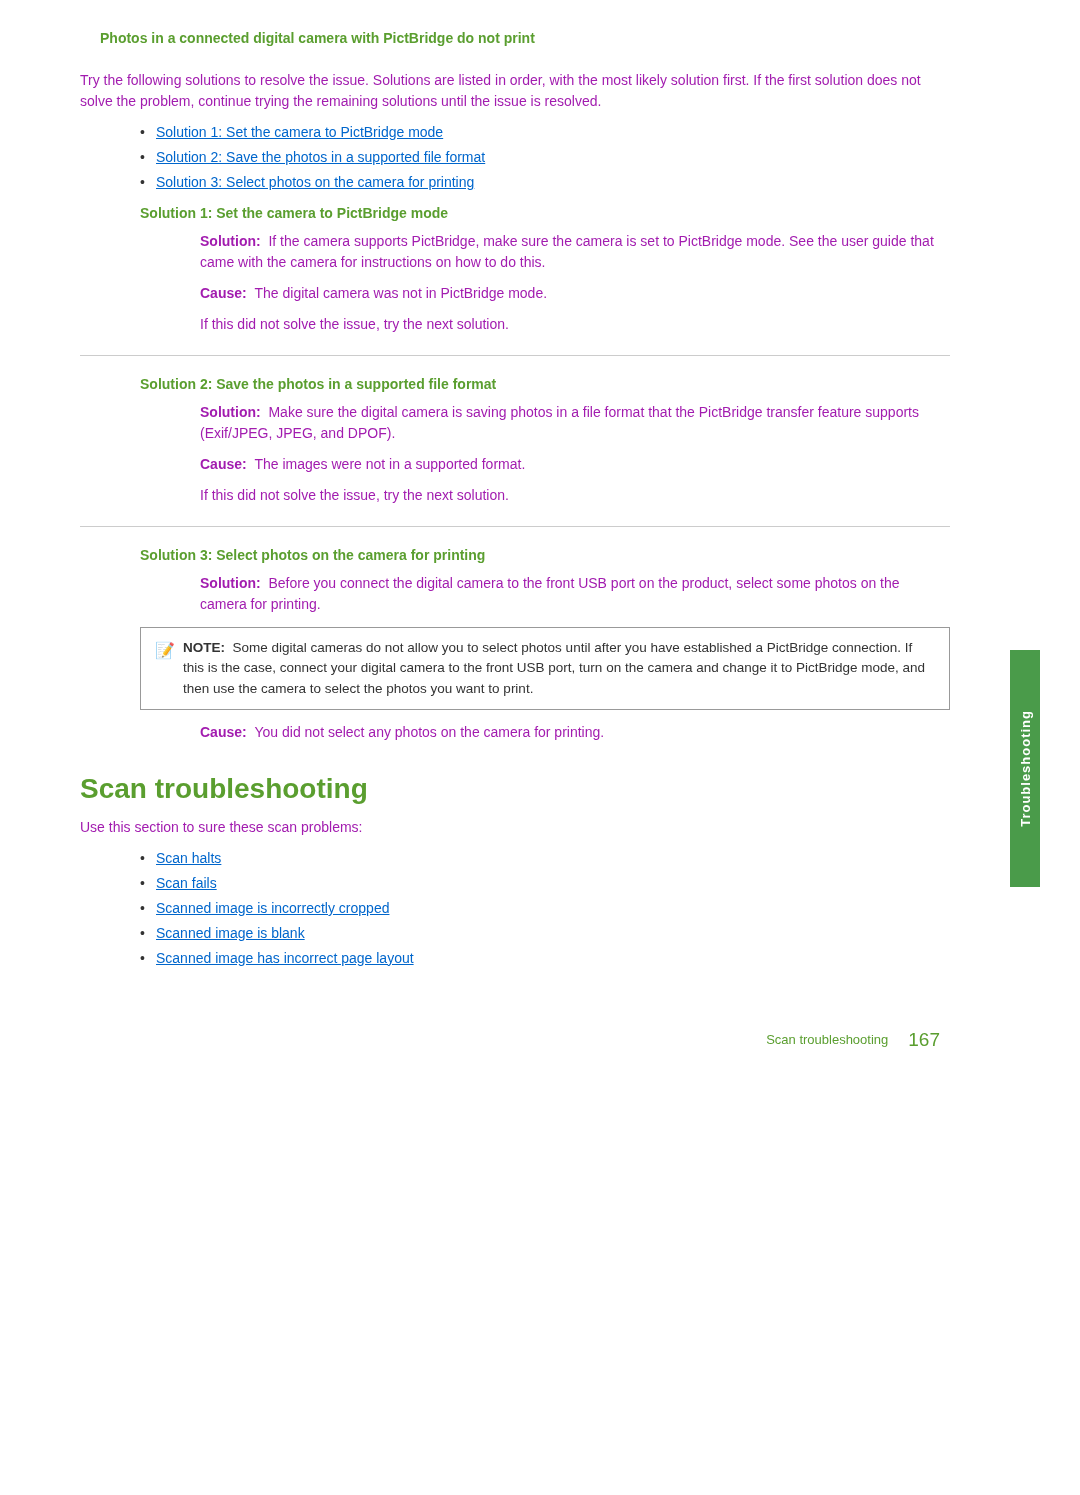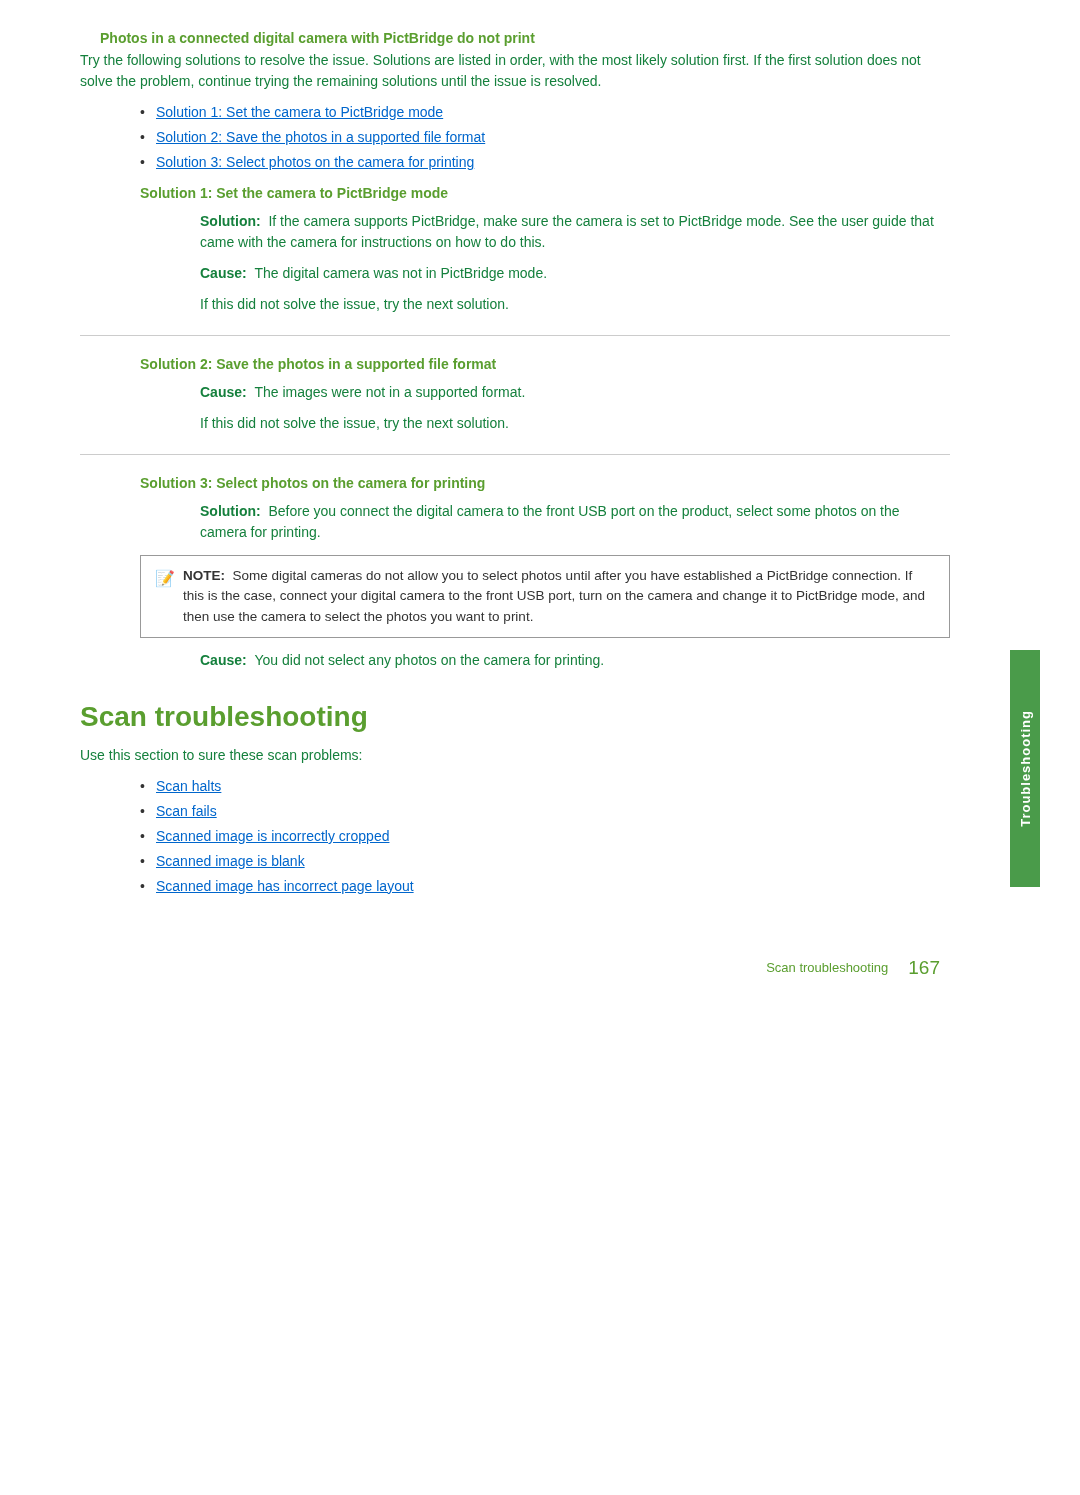--- a/index.html
+++ b/index.html
@@ -27,34 +27,34 @@
       font-weight: bold;
       writing-mode: vertical-rl;
       transform: rotate(180deg);
       white-space: nowrap;
       letter-spacing: 1px;
     }
     .section-heading {
       color: #5a9e2f;
       font-size: 14px;
       font-weight: bold;
-      margin-bottom: 4px;
+      margin-bottom: 24px;
       padding-left: 20px;
     }
     .section-heading-large {
       color: #5a9e2f;
       font-size: 28px;
       font-weight: bold;
       margin-bottom: 12px;
       margin-top: 30px;
     }
     .body-text {
       font-size: 14px;
       line-height: 1.5;
-      color: #15803d;
+      color: #a21caf;
       margin-bottom: 10px;
     }
     .indented {
       margin-left: 60px;
     }
     .bullet-list {
       list-style: none;
       margin-left: 60px;
       margin-bottom: 12px;
     }
@@ -141,20 +141,23 @@
         <span class="bold-label">Cause:</span>&nbsp;&nbsp;<span>The digital camera was not in PictBridge mode.</span>
       </p>
       <p class="body-text indented">If this did not solve the issue, try the next solution.</p>
     </div>
 
     <hr class="divider">
 
     <div class="solution-block indented">
       <div class="solution-heading">Solution 2: Save the photos in a supported file format</div>
       <p class="body-text indented">
+        <span class="bold-label">Solution:</span>&nbsp;&nbsp;<span>Make sure the digital camera is saving photos in a file format that the PictBridge transfer feature supports (Exif/JPEG, JPEG, and DPOF).</span>
+      </p>
+      <p class="body-text indented">
         <span class="bold-label">Cause:</span>&nbsp;&nbsp;<span>The images were not in a supported format.</span>
       </p>
       <p class="body-text indented">If this did not solve the issue, try the next solution.</p>
     </div>
 
     <hr class="divider">
 
     <div class="solution-block indented">
       <div class="solution-heading">Solution 3: Select photos on the camera for printing</div>
       <p class="body-text indented">

